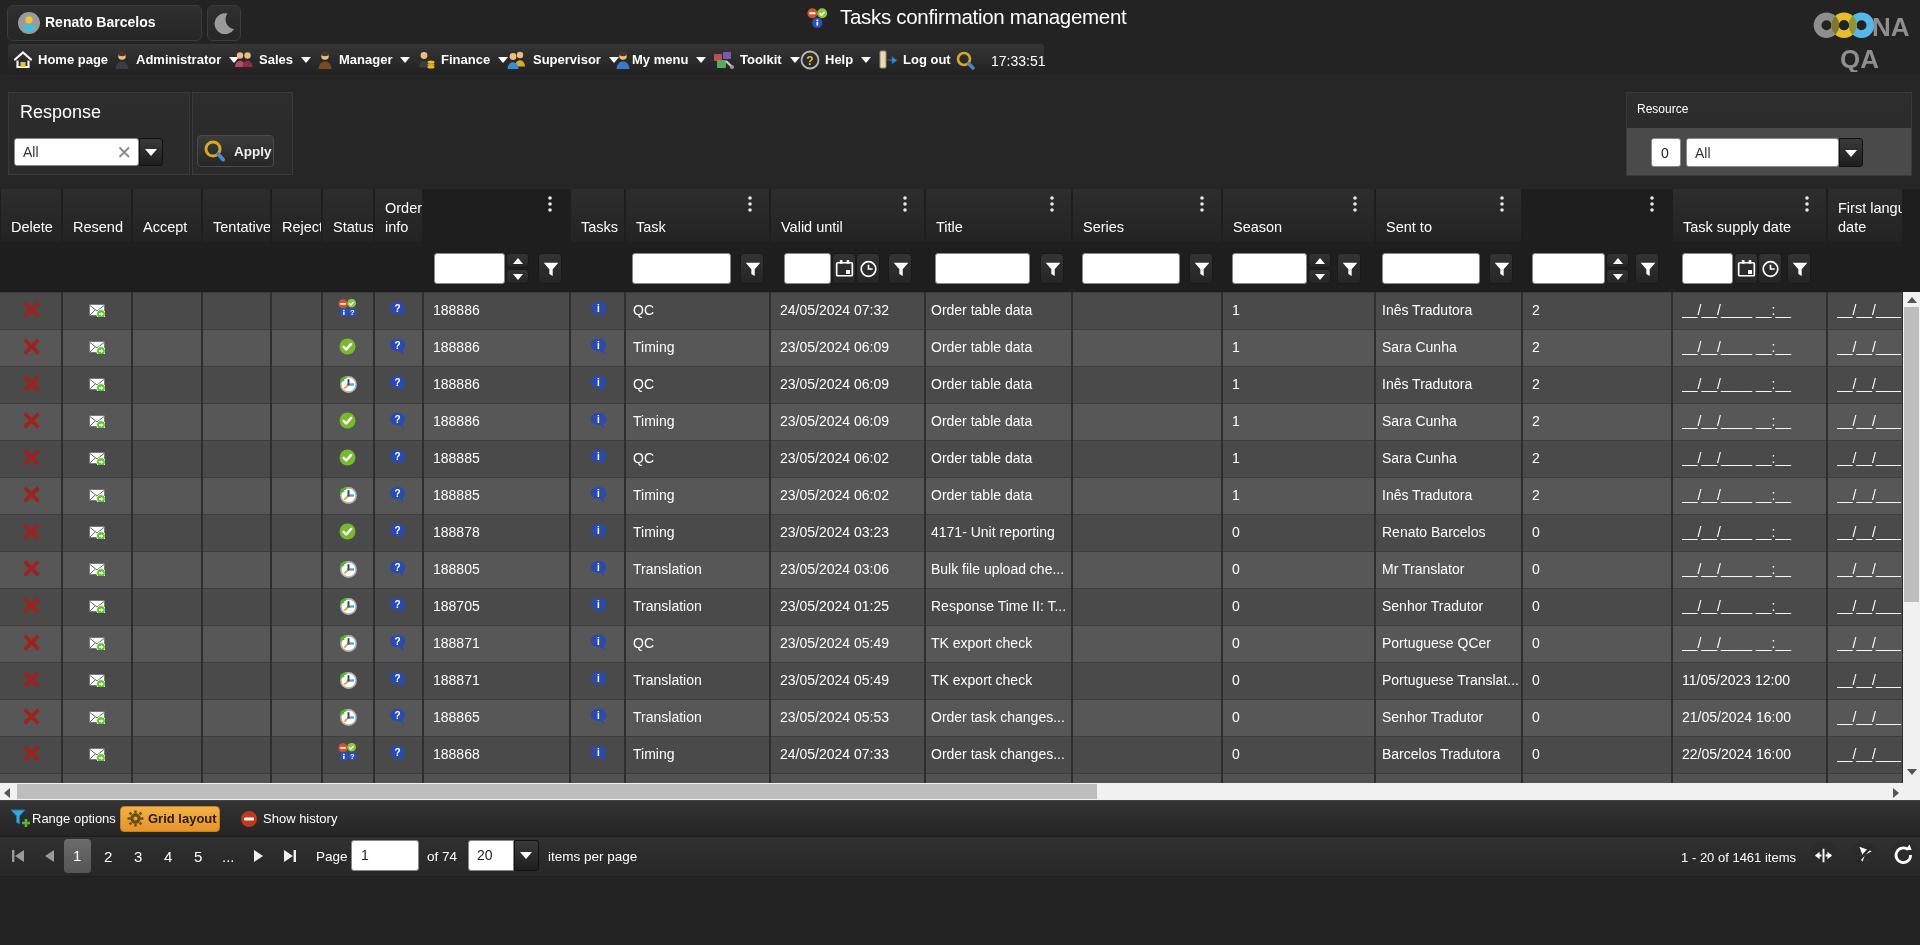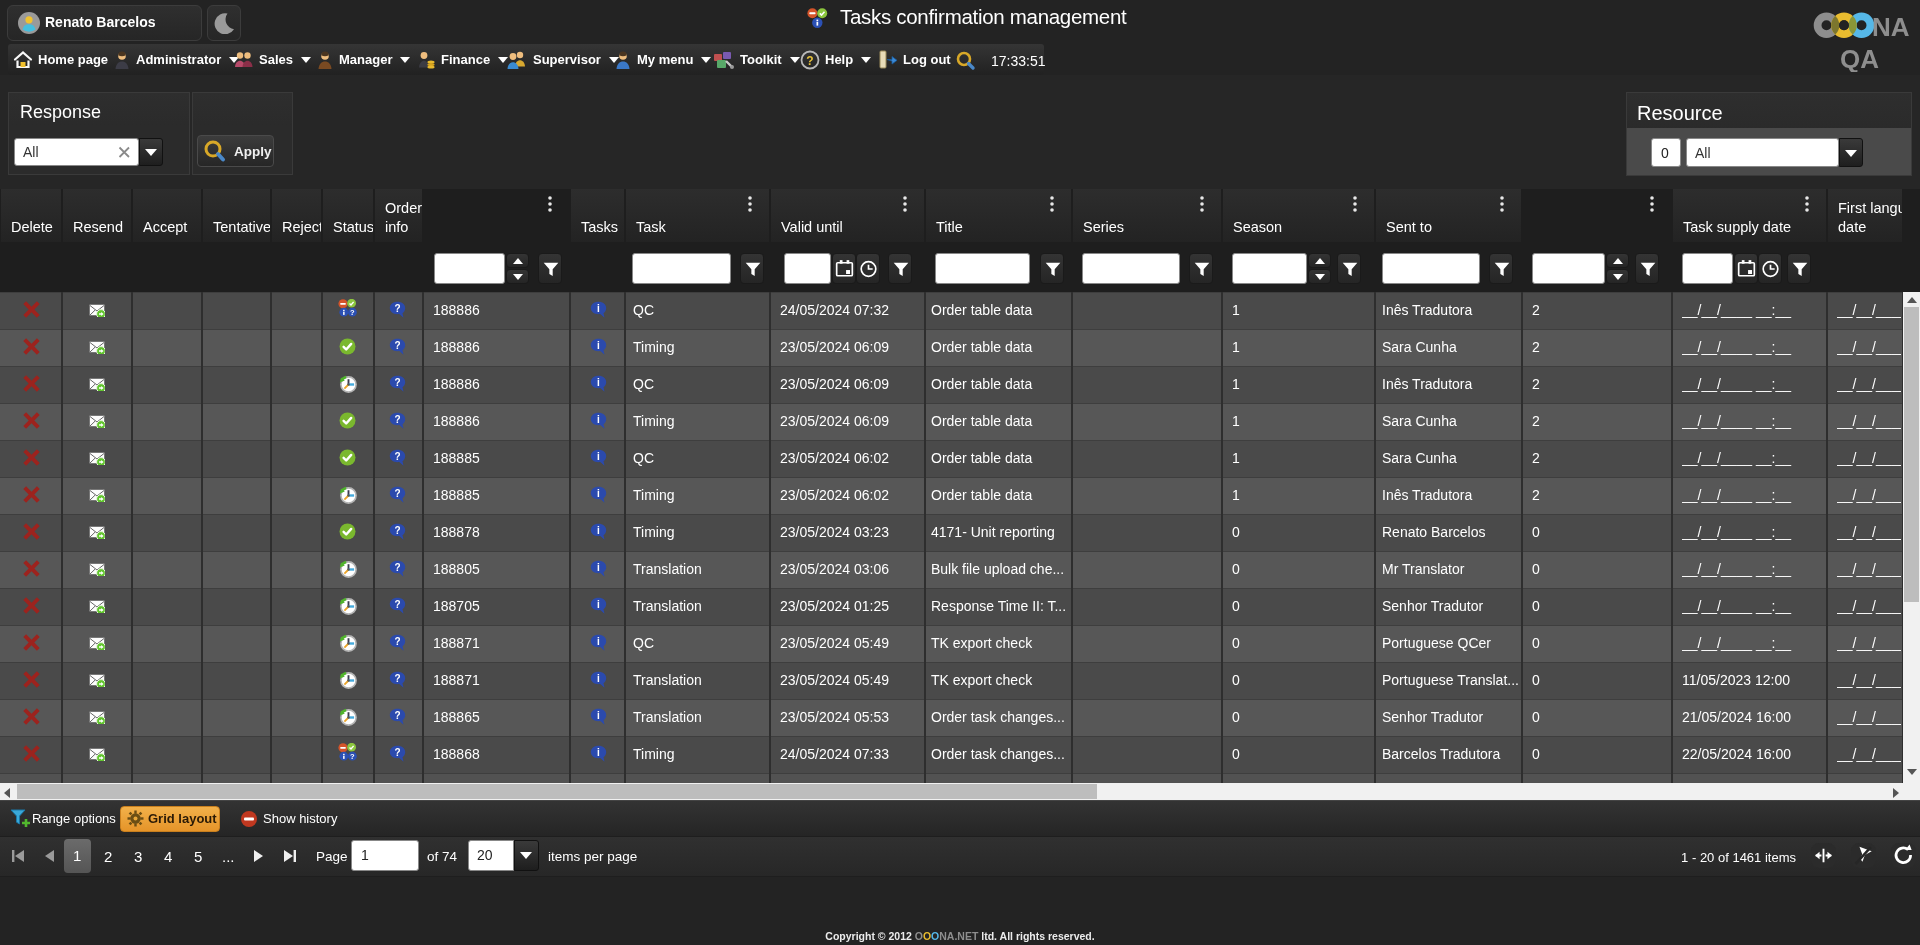--- a/index.html
+++ b/index.html
@@ -112,21 +112,21 @@
       </svg>
       <span style="margin-left:5px">Supervisor</span>
       <span style="display:inline-block;width:0;height:0;border-left:5px solid transparent;border-right:5px solid transparent;border-top:6px solid #fff;margin-left:8px"></span>
     </div>
 <div style="position:absolute;left:614px;top:44px;height:31px;display:flex;align-items:center;color:#fff;font-size:13px;font-weight:700;white-space:nowrap">
       <svg width="18" height="20" viewBox="0 0 18 20">
         <circle cx="9" cy="6" r="3.8" fill="#eebd7e"></circle>
         <path d="M5.2 5.2a3.8 3.8 0 0 1 7.6 0 8 8 0 0 1-7.6 0z" fill="#4a3520"></path>
         <path d="M2.5 19c.4-5 3-7.5 6.5-7.5s6.1 2.5 6.5 7.5z" fill="#3a78c8"></path>
       </svg>
-      <span style="margin-left:5px">My menu</span>
+      <span style="">My menu</span>
       <span style="display:inline-block;width:0;height:0;border-left:5px solid transparent;border-right:5px solid transparent;border-top:6px solid #fff;margin-left:8px"></span>
     </div>
 <div style="position:absolute;left:713px;top:44px;height:31px;display:flex;align-items:center;color:#fff;font-size:13px;font-weight:700;white-space:nowrap">
       <svg width="22" height="20" viewBox="0 0 22 20">
         <rect x="1" y="4" width="8" height="7" rx="1" fill="#c05050"></rect>
         <rect x="10" y="2" width="8" height="7" rx="1" fill="#7a5ab0"></rect>
         <rect x="4" y="10" width="9" height="8" rx="1" fill="#58a868"></rect>
         <path d="M13 11l6 6" stroke="#c8c8c8" stroke-width="2.4"></path>
         <circle cx="19" cy="17" r="2" fill="#9a9a9a"></circle>
       </svg>
@@ -165,21 +165,21 @@
 <div class="arr" style="left:145px;top:149px;border-left-width:6px;border-right-width:6px;border-top-width:7px"></div>
 <div class="ab" style="left:192px;top:92px;width:101px;height:83px;background:linear-gradient(180deg,#2e2e2e,#262626);border:1px solid #3a3a3a"></div>
 <div class="ab" style="left:193px;top:125px;width:99px;height:49px;background:#2b2b2b"></div>
 <div class="ab" style="left:197px;top:135px;width:77px;height:32px;background:linear-gradient(180deg,#3c3c3c,#262626);border:1px solid #4a4a4a;border-radius:4px"></div>
 <svg style="position:absolute;left:203px;top:139px" width="24" height="24" viewBox="0 0 24 24">
       <circle cx="10" cy="10" r="7" fill="none" stroke="#d8a828" stroke-width="3"></circle>
       <path d="M15 15l5 5.5" stroke="#4a88c8" stroke-width="4" stroke-linecap="round"></path>
     </svg>
 <div class="txt" style="left:234px;top:144px;font-size:13.5px;font-weight:700;color:#f0f0f0">Apply</div>
 <div class="ab" style="left:1626px;top:92px;width:286px;height:84px;background:linear-gradient(180deg,#2e2e2e,#262626);border:1px solid #3a3a3a"></div>
-<div class="txt" style="left:1637px;top:102px;font-size:20px;color:#fff">Resource</div>
+<div class="txt" style="left:1637px;top:102px;font-size:12px;color:#fff">Resource</div>
 <div class="ab" style="left:1627px;top:128px;width:284px;height:47px;background:#4a4a4a"></div>
 <div class="fin" style="left:1651px;top:138px;width:30px;height:29px"></div>
 <div class="txt" style="left:1661px;top:145px;font-size:14px;color:#222">0</div>
 <div class="fin" style="left:1686px;top:138px;width:153px;height:29px"></div>
 <div class="txt" style="left:1695px;top:145px;font-size:14px;color:#333">All</div>
 <div class="ab" style="left:1839px;top:138px;width:24px;height:29px;background:linear-gradient(180deg,#3a3a3a,#1e1e1e);border-radius:0 3px 3px 0;border:1px solid #111"></div>
 <div class="arr" style="left:1845px;top:150px;border-left-width:6px;border-right-width:6px;border-top-width:7px"></div>
 <div class="ab" style="left:0;top:189px;width:1920px;height:103px;background:#1e1e1e"></div>
 <div class="hcell" style="left:1px;top:189px;width:60px;height:53px">Delete</div>
 <div class="hcell" style="left:63px;top:189px;width:68px;height:53px">Resend</div>
@@ -887,13 +887,12 @@
         <path d="M5.5 5.5h12.5l-4.9 5.7v6.8l-2.7-1.8V11.2z" fill="#fff"></path>
       </g>
       <path d="M4.5 20 19 4" stroke="#262626" stroke-width="2.4"></path>
     </svg>
 <div class="ab" style="left:1891px;top:843px;width:25px;height:25px;background:#2b2b2b;border-radius:8px"></div>
 <svg style="position:absolute;left:1891px;top:843px" width="25" height="25" viewBox="0 0 24 24">
       <path d="M18.8 11.5a7 7 0 1 1-2.4-5.0" fill="none" stroke="#fff" stroke-width="2.6"></path>
       <path d="M13.6 6.8h6.2l-2-5.4z" fill="#fff"></path>
     </svg>
 <div class="ab" style="left:0;top:877px;width:1920px;height:68px;background:#232323"></div>
-<div class="txt" style="left:0;top:930px;width:1920px;text-align:center;font-size:10.5px;font-weight:700;color:#ececec">Copyright © 2012 <span style="color:#8e8e8e">O</span><span style="color:#e9bc2f">O</span><span style="color:#56b8e8">O</span><span style="color:#8e8e8e">NA.NET</span> ltd. All rights reserved.</div>
 </div>
 </body></html>

